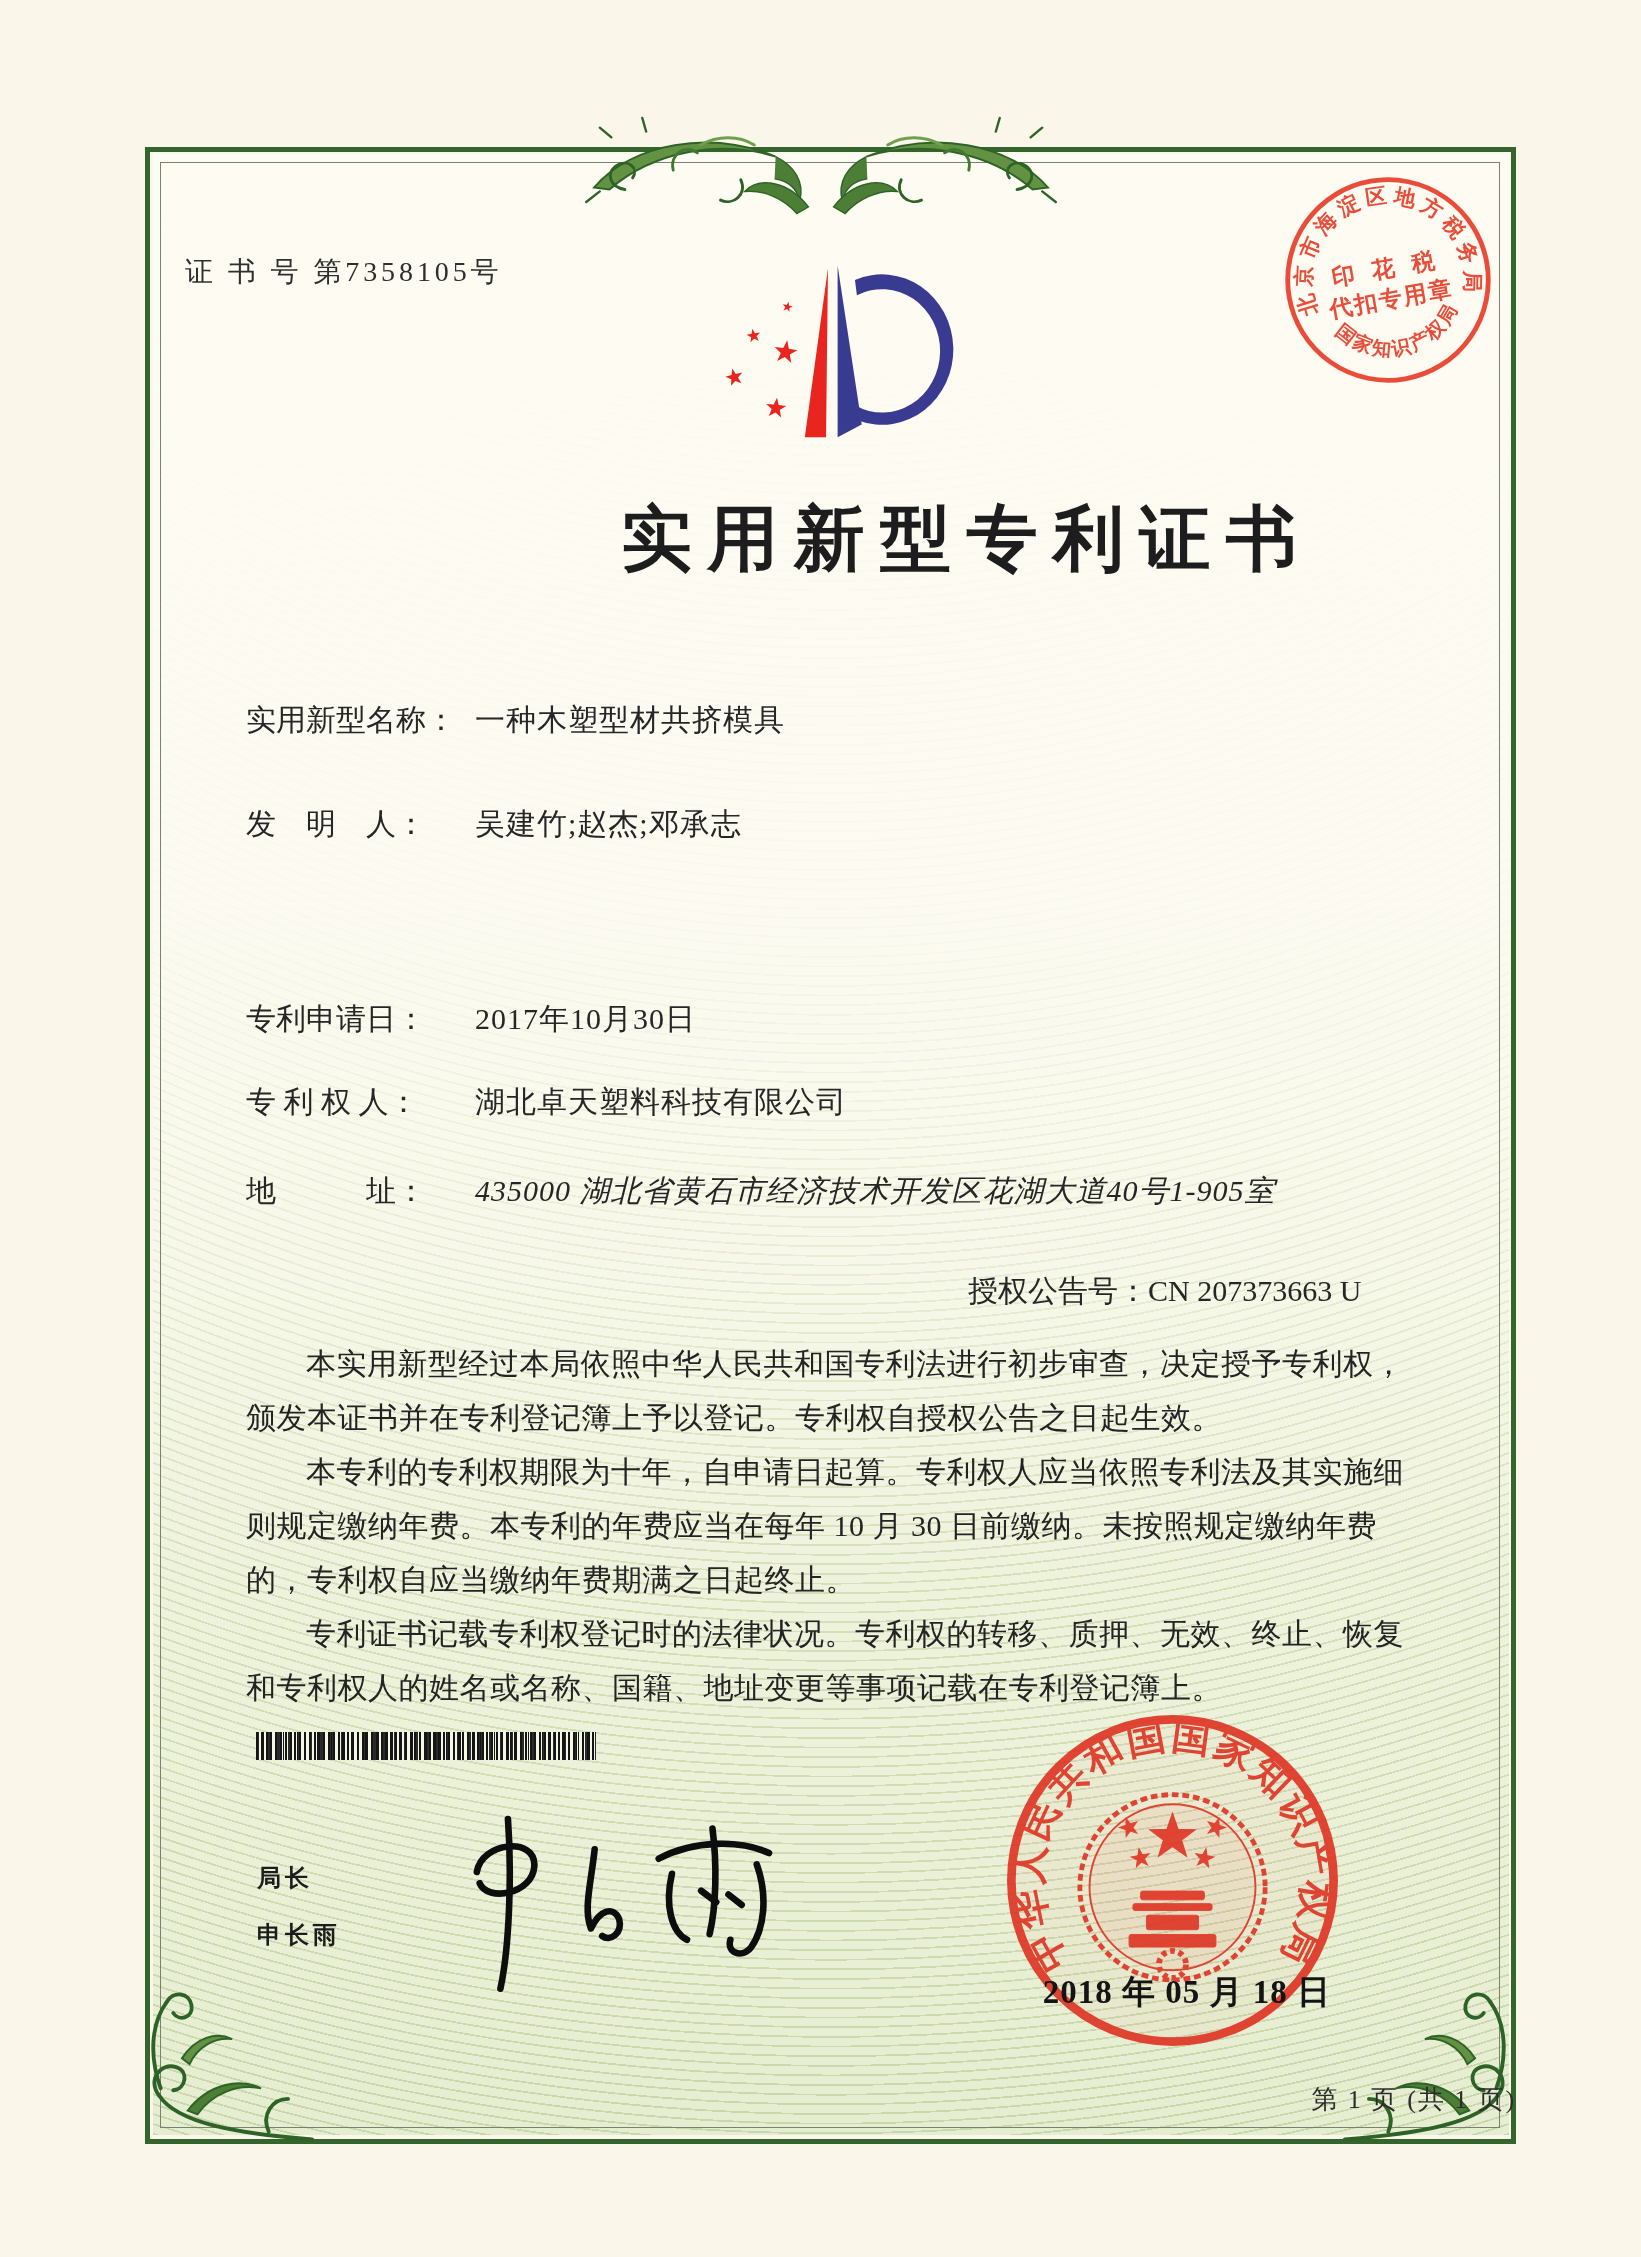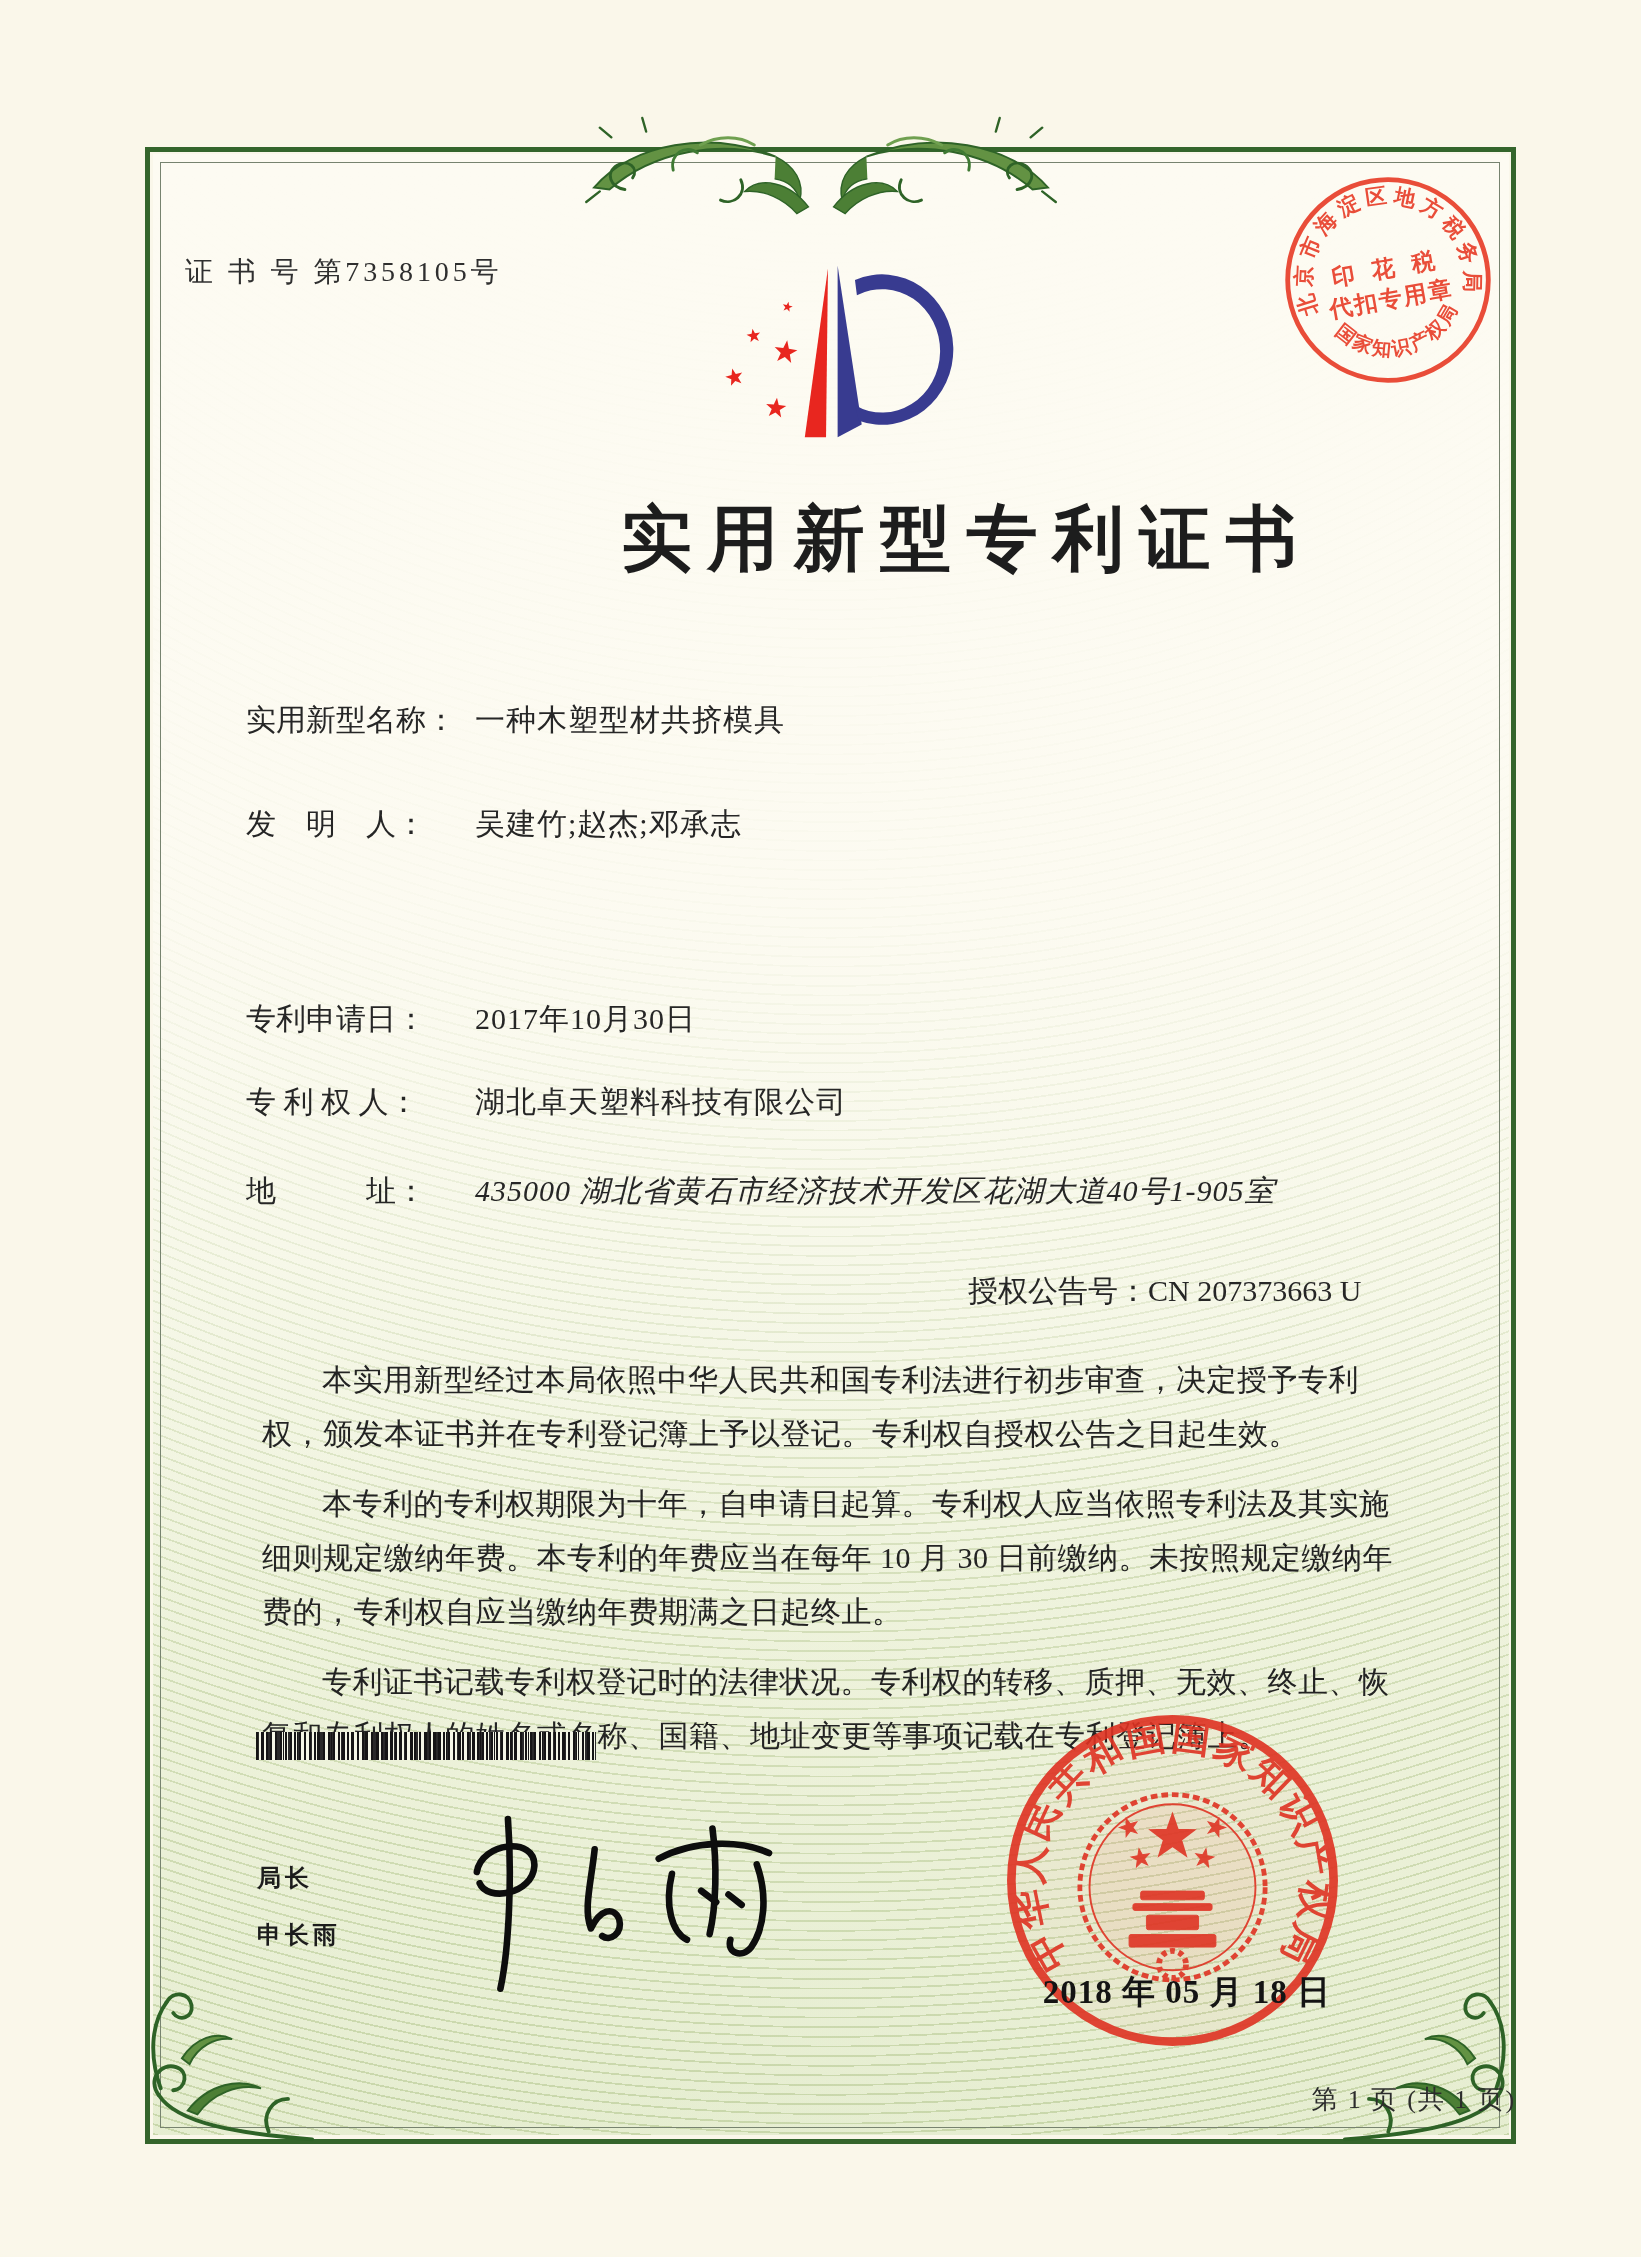--- a/index.html
+++ b/index.html
@@ -52,21 +52,21 @@
     font-size:30px;color:#262626;line-height:1.5;
   }
   .flabel{display:inline-block;width:229px;white-space:pre;vertical-align:top;}
   .fvalue{display:inline-block;vertical-align:top;letter-spacing:1px;}
   .addr .fvalue{max-width:881px;font-style:italic;}
   .grant-right{position:absolute;left:722px;top:0;}
   .body-text{
     position:absolute;left:246px;top:1337px;width:1186px;
     font-size:30px;line-height:54px;color:#232323;letter-spacing:0.5px;
   }
-  .body-text p{margin:16px;text-indent:2em;}
+  .body-text p{margin:0;text-indent:2em;}
 
   .barcode{
     position:absolute;left:256px;top:1732px;width:340px;height:28px;
     background-image:
       repeating-linear-gradient(90deg,#151515 0 1.9px,rgba(0,0,0,0) 1.9px 4.8px),
       repeating-linear-gradient(90deg,#151515 0 1px,rgba(0,0,0,0) 1px 6.8px),
       repeating-linear-gradient(90deg,#2a2a2a 0 2.9px,rgba(0,0,0,0) 2.9px 10.6px);
     background-color:#f4f6e6;
   }
 

